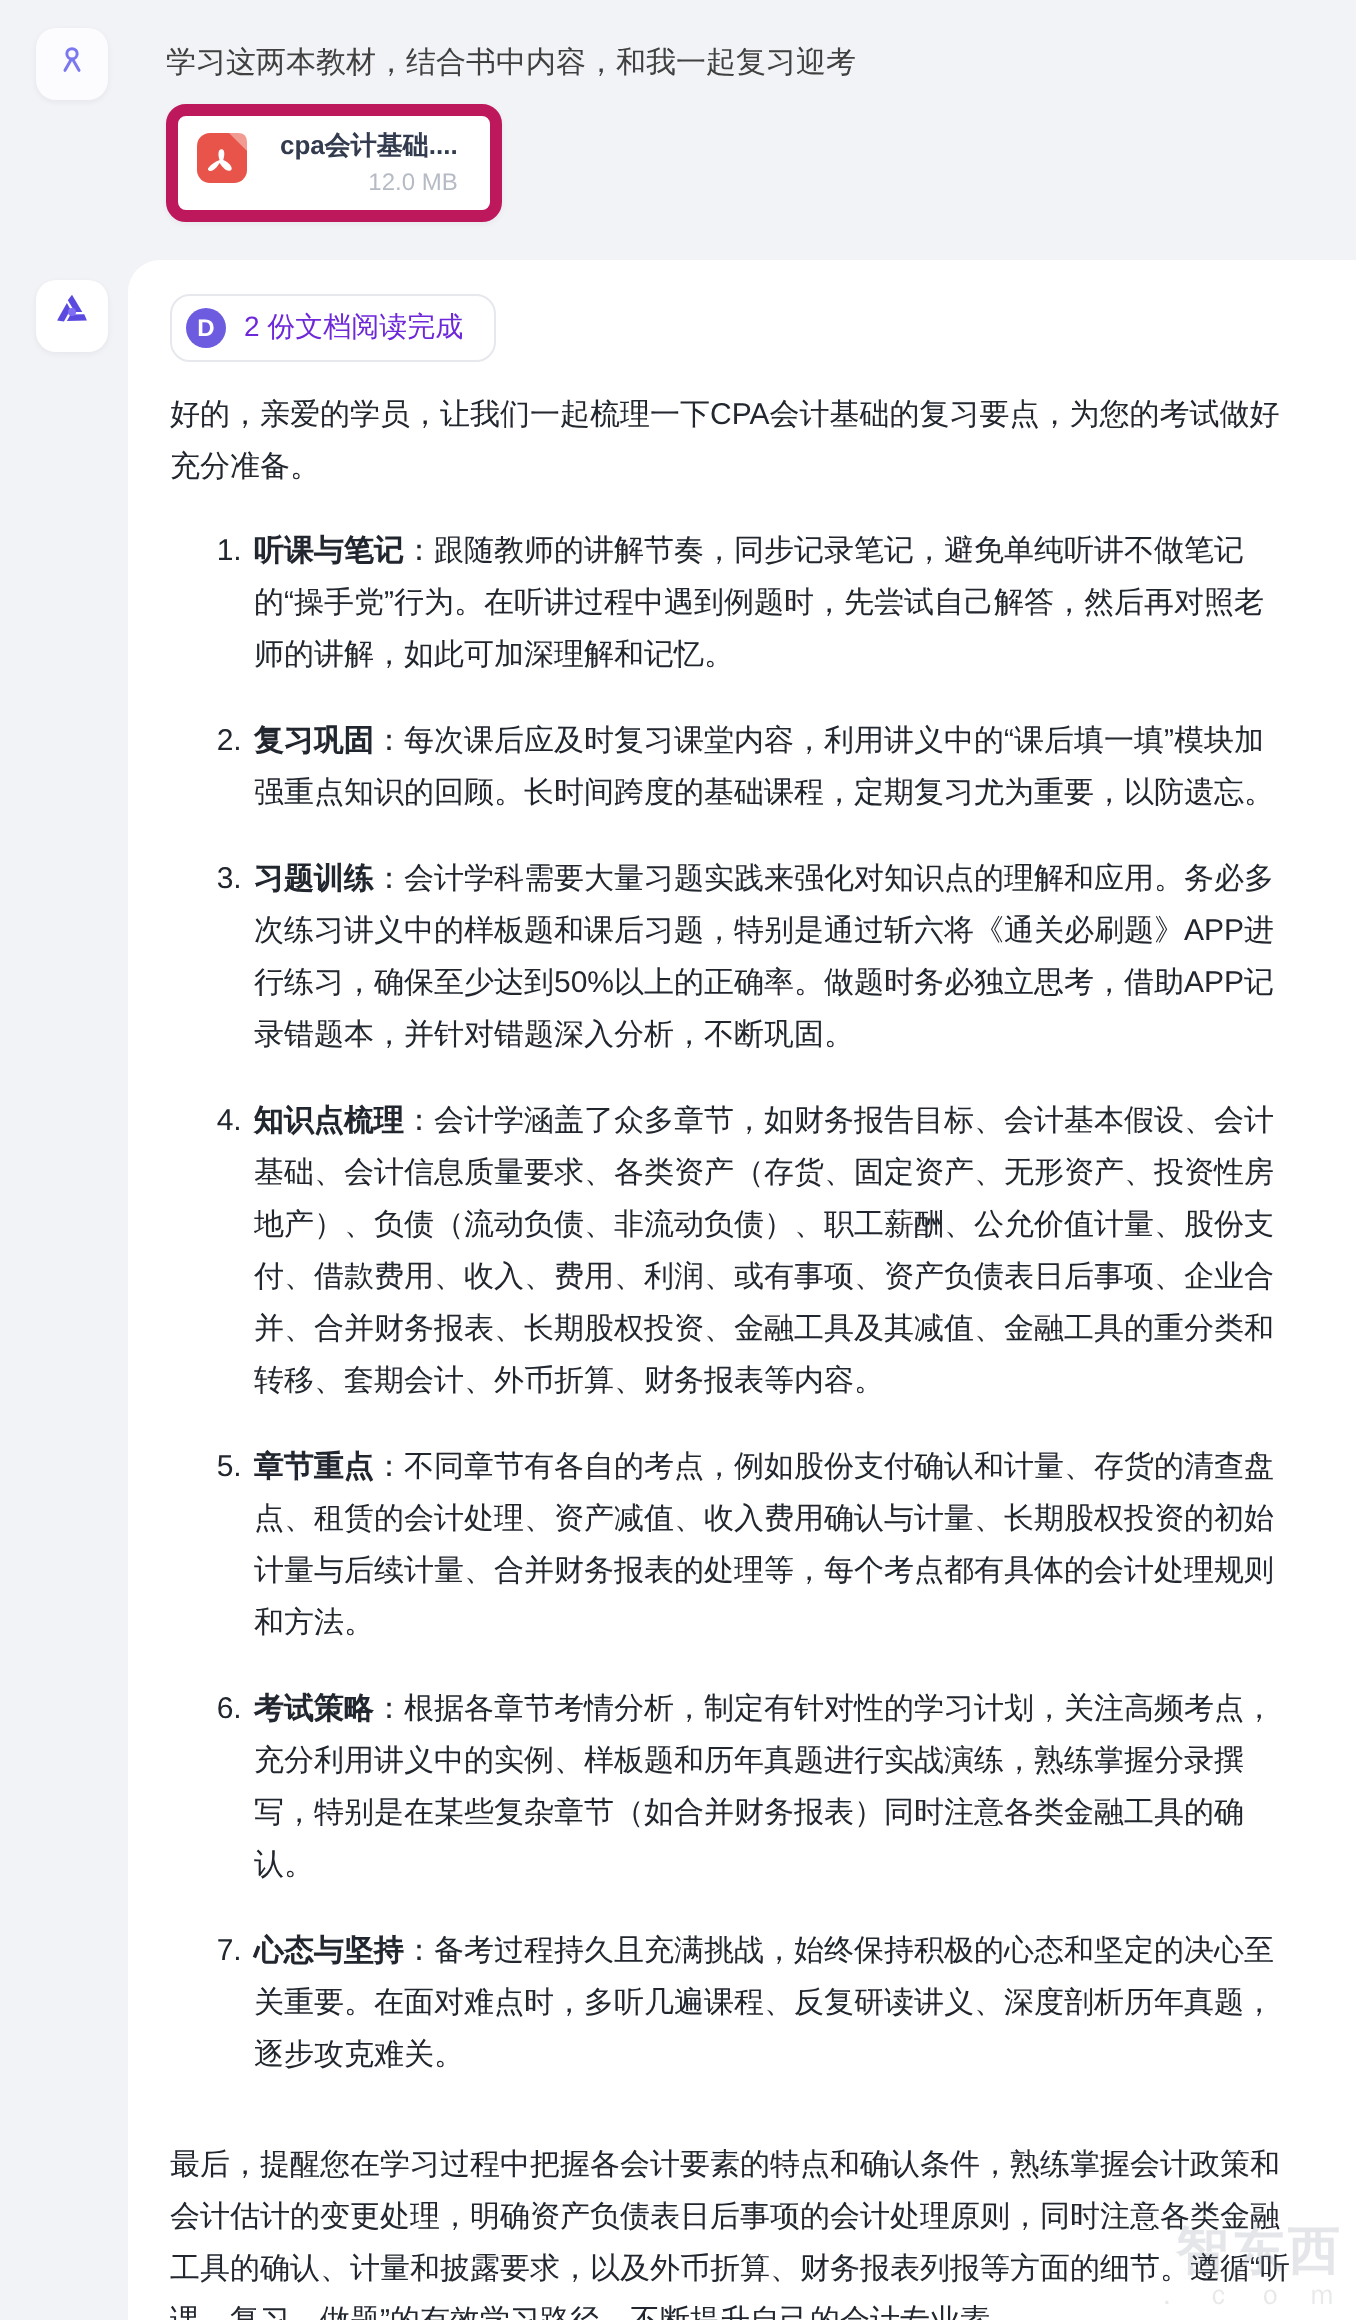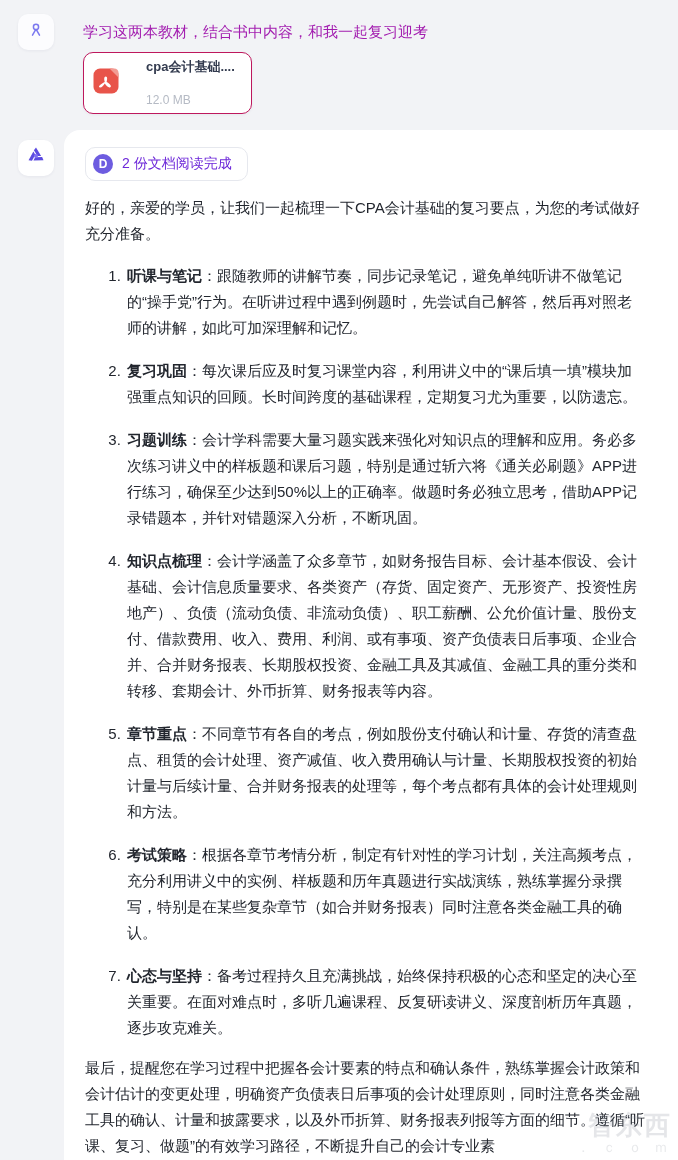--- a/index.html
+++ b/index.html
@@ -4,42 +4,42 @@
 <style>
   html,body{margin:0;padding:0;width:678px;height:1160px;overflow:hidden;
     background:#f2f3f6;font-family:"Liberation Sans","DejaVu Sans",sans-serif;}
   
   .user-row{position:absolute;left:0;top:0;width:678px;}
   .avatar{width:36px;height:36px;border-radius:10px;background:#ffffff;
     display:flex;align-items:center;justify-content:center;
     box-shadow:0 1px 3px rgba(40,40,80,.06);}
   .user-avatar{position:absolute;left:18px;top:14px;background:#fcfcfe;}
   .user-text{position:absolute;left:83px;top:20px;width:560px;
-    font-size:15px;line-height:24px;color:#a21caf;}
+    font-size:15px;line-height:24px;color:#404040;}
   .attachments{position:absolute;left:83px;top:52px;display:flex;gap:8px;}
-  .file-card{display:flex;align-items:center;gap:25px;background:#ffffff;
-    border:1px solid #be185d;border-radius:10px;padding:6px 16px 6px 7px;
-    box-shadow:0 1px 3px rgba(40,40,80,.05);cursor:pointer;}
+  .file-card{display:flex;align-items:center;gap:14px;background:#ffffff;
+    border:6px solid #be185d;border-radius:10px;padding:6px 16px 6px 7px;
+    box-shadow:0 1px 3px rgba(40,40,80,.05);cursor:pointer;text-align:right;}
   .file-name{font-size:13px;font-weight:700;color:#333b4f;line-height:16px;}
-  .file-size{font-size:12px;color:#b5bac4;line-height:14px;margin-top:18px;}
+  .file-size{font-size:12px;color:#b5bac4;line-height:14px;margin-top:3px;}
   
   .ai-avatar{position:absolute;left:18px;top:140px;}
   .response-card{position:absolute;left:64px;top:130px;right:0;bottom:0;
     background:#ffffff;border-radius:16px 0 0 0;
     padding:17px 32px 0 21px;box-sizing:border-box;}
   .doc-badge{display:inline-flex;align-items:center;gap:9px;
     border:1px solid #e6e8ee;border-radius:10px;padding:6px 15px 6px 7px;
     background:#ffffff;cursor:pointer;}
   .badge-circle{width:20px;height:20px;border-radius:50%;background:#6d5ce0;
     color:#ffffff;font-size:12px;font-weight:700;display:flex;
     align-items:center;justify-content:center;}
   .badge-label{font-size:14px;color:#6d28d9;}
   .md{margin-top:4px;font-size:15px;line-height:26px;color:#22262e;}
   .md p{margin:14px 0;}
-  .md ol{margin:16px 0 14px 0;padding-left:40px;}
+  .md ol{margin:16px 0 29px 0;padding-left:40px;}
   .md li{margin-bottom:17px;padding-left:2px;}
   .md li:last-child{margin-bottom:0;}
   .li-title{font-weight:700;}
   
   .watermark{position:absolute;right:6px;bottom:6px;text-align:right;
     pointer-events:none;line-height:1;}
   .watermark .wm-main{font-size:26px;font-weight:700;color:#8d939d;opacity:.22;
     letter-spacing:2px;margin-top:40px;}
   .watermark .wm-sub{font-size:14px;color:#8d939d;opacity:.2;letter-spacing:4px;
     margin-top:2px;}

